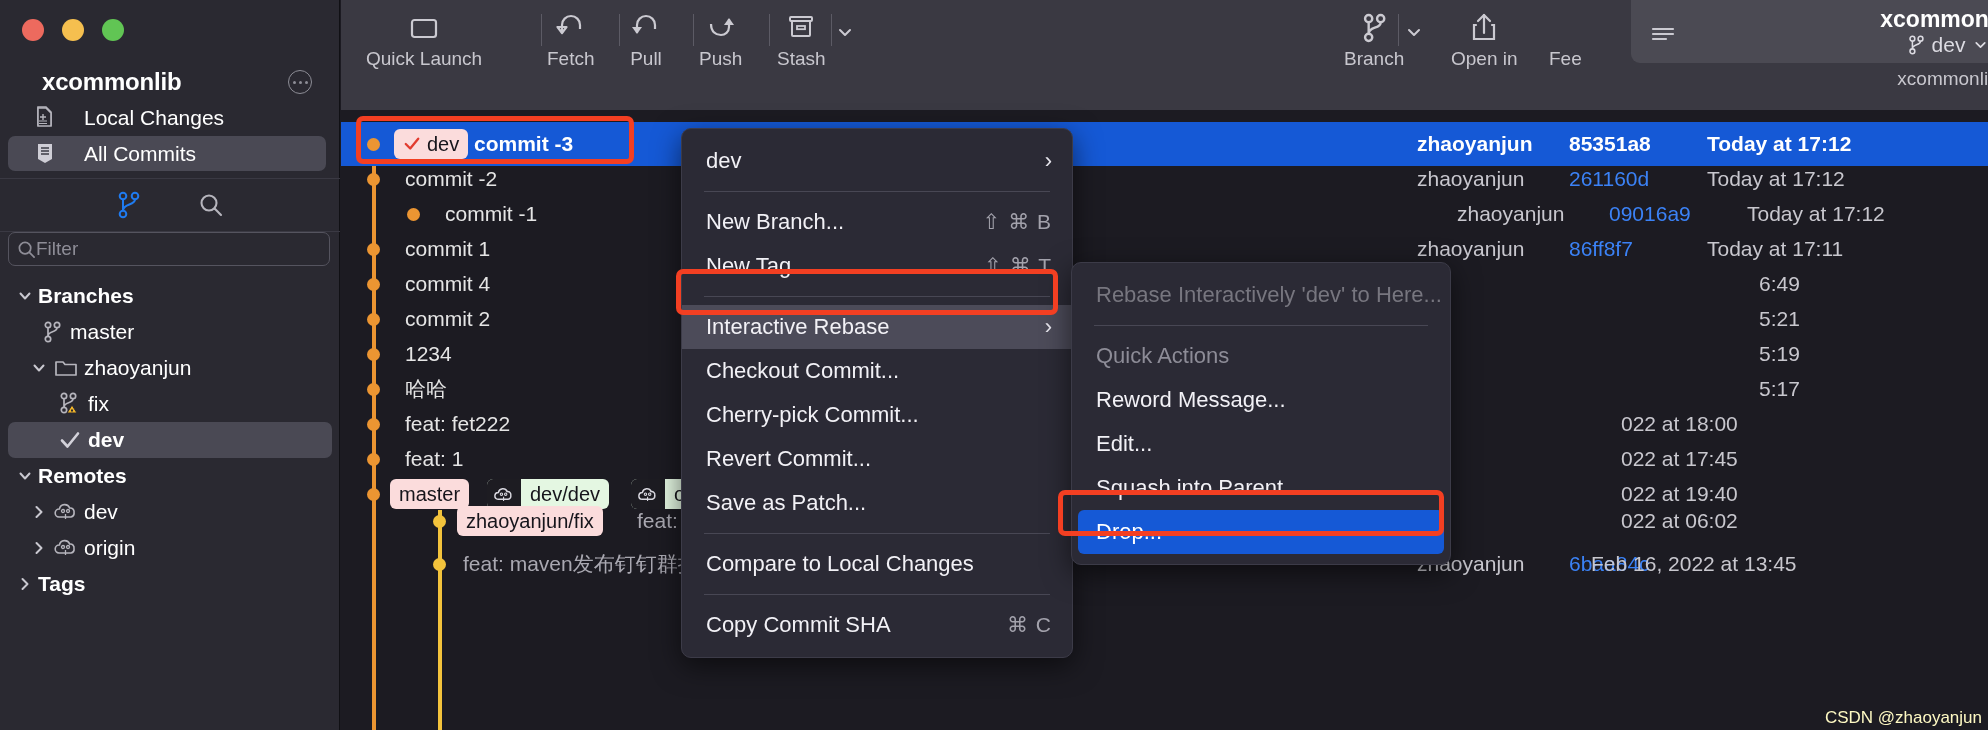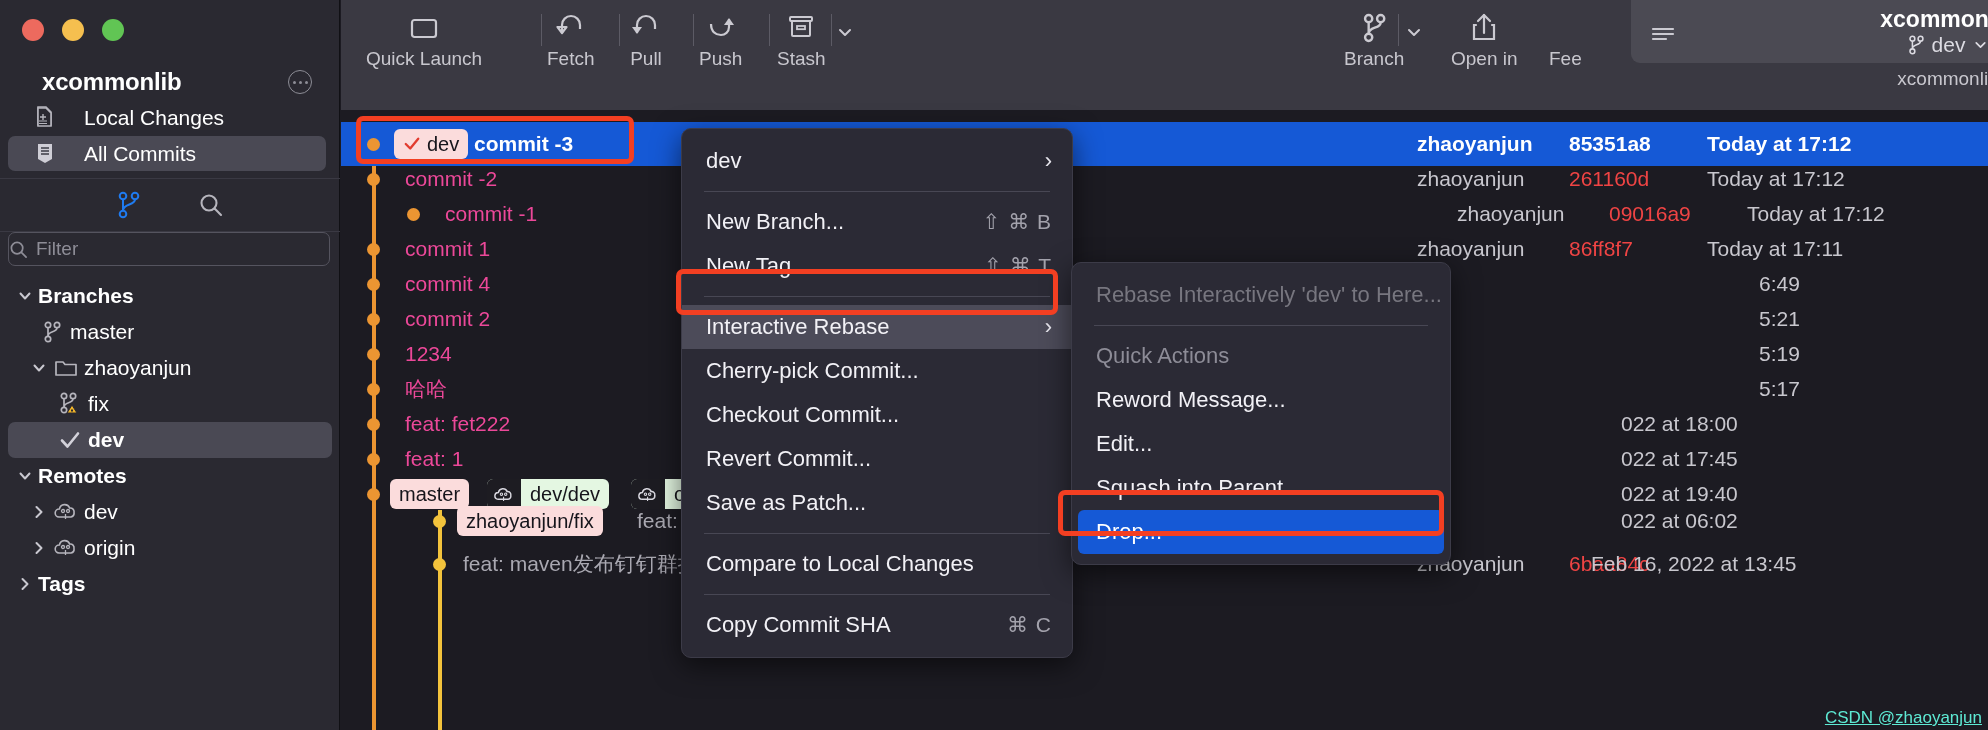--- a/index.html
+++ b/index.html
@@ -53,21 +53,21 @@
   .tabbar {
     position: absolute; left: 0; top: 178px; width: 340px; height: 54px;
     border-top: 1px solid #3a3943; border-bottom: 1px solid #3a3943;
     display: flex; align-items: center; justify-content: center; gap: 48px;
   }
   .tabbar .tb { width: 34px; height: 34px; display: flex; align-items: center; justify-content: center; }
 
   .filter-wrap { position: absolute; left: 8px; top: 232px; width: 322px; height: 34px; }
   .filter-box {
     width: 100%; height: 100%; border: 1px solid #55545f; border-radius: 7px;
-    display: flex; align-items: center; gap: 8px; 
+    display: flex; align-items: center; padding-left: 8px;
     background: transparent;
   }
   .filter-ph { font-size: 19px; color: #8e8d97; }
 
   .tree { position: absolute; left: 0; top: 278px; width: 340px; }
   .tnode {
     position: relative; height: 36px; display: flex; align-items: center;
     margin: 0 8px; border-radius: 7px; padding-left: 4px;
   }
   .tnode.sel { background: #4a4954; }
@@ -108,24 +108,24 @@
   
   .content {
     position: absolute; left: 341px; top: 110px; width: 1647px; height: 620px;
     background: #1c1b22; overflow: hidden;
   }
   .crow {
     position: absolute; left: 0; width: 1647px; height: 44px;
     display: flex; align-items: center;
   }
   .crow.sel { background: #1559d6; }
-  .csubj { position: absolute; left: 64px; font-size: 21px; color: #ec4899; white-space: nowrap; }
+  .csubj { position: absolute; left: 64px; font-size: 21px; color: #e5e5e5; white-space: nowrap; }
   .crow.sel .csubj { color: #ffffff; font-weight: bold; margin-left: 8px; }
   .cauthor { position: absolute; left: 1076px; font-size: 21px; color: #c8c7ce; }
-  .csha { position: absolute; left: 1228px; font-size: 21px; color: #ef4444; }
+  .csha { position: absolute; left: 1228px; font-size: 21px; color: #3b82f6; }
   .cdate { position: absolute; left: 1366px; font-size: 21px; color: #c8c7ce; }
   .crow.sel .cauthor, .crow.sel .csha, .crow.sel .cdate { color: #ffffff; font-weight: bold; }
 
   .graphline { position: absolute; width: 4px; background: #eb9532; }
   .graphline.y2 { background: #f3c33c; }
   .gdot { position: absolute; width: 13px; height: 13px; border-radius: 50%; background: #eb9532; }
   .gdot.y2 { background: #f3c33c; }
 
   .ref {
     display: inline-flex; align-items: center; height: 30px;
@@ -155,21 +155,21 @@
     padding: 0 20px 0 24px; font-size: 22px; color: #f2f1f6; white-space: nowrap;
   }
   .mi.hl { background: #4c4b59; }
   .mi.disabled { color: #77767f; }
   .mi.hdr { color: #8d8c97; }
   .mi.drop { background: #1559d6; color: #ffffff; border-radius: 6px; margin: 0 6px; padding-left: 18px; }
   .mi .sc { margin-left: auto; color: #a3a2ac; font-size: 21px; padding-left: 40px; letter-spacing: 1px; }
   .mi .arrow { margin-left: auto; padding-left: 40px; color: #e6e5ec; font-size: 22px; }
   .msep { height: 1px; background: #484754; margin: 8px 22px; }
 
-  .wmk { position: absolute; right: 6px; bottom: 2px; font-size: 17px; color: #5eead4; text-decoration: underline; }
+  .wmk { position: absolute; right: 6px; bottom: 2px; font-size: 17px; color: #fef9c3; }
 </style>
 </head>
 <body>
 
 <div id="app">
 
   <div class="sidebar">
 
     <div class="traffic">
       <div class="tl red"></div>
@@ -633,24 +633,24 @@
     </div>
 
     <div class="msep"></div>
 
     <div class="mi hl">
       <span>Interactive Rebase</span>
       <span class="arrow">›</span>
     </div>
 
     <div class="mi">
+      <span>Checkout Commit...</span>
+    </div>
+    <div class="mi">
       <span>Cherry-pick Commit...</span>
-    </div>
-    <div class="mi">
-      <span>Checkout Commit...</span>
     </div>
     <div class="mi">
       <span>Revert Commit...</span>
     </div>
     <div class="mi">
       <span>Save as Patch...</span>
     </div>
 
     <div class="msep"></div>
 

